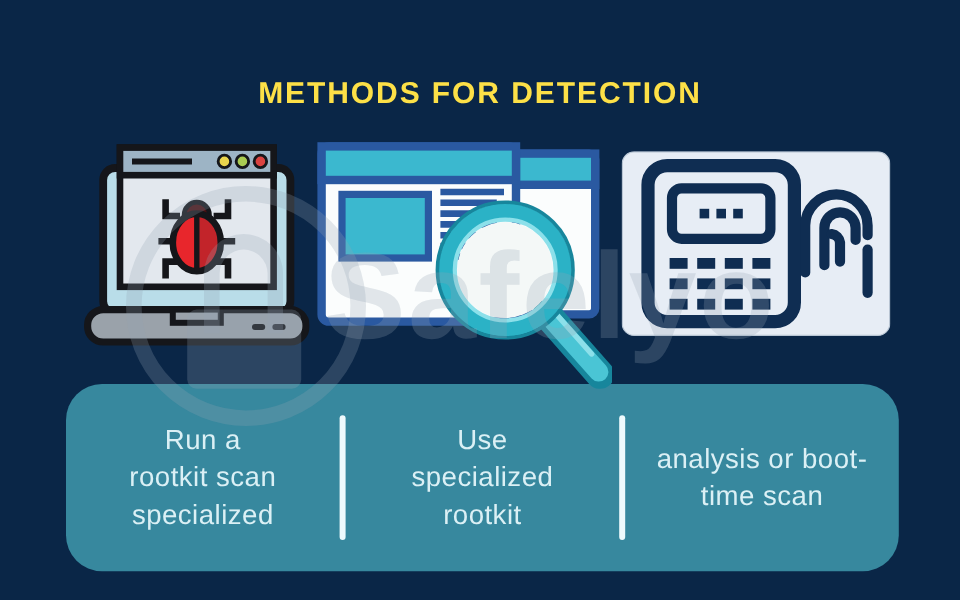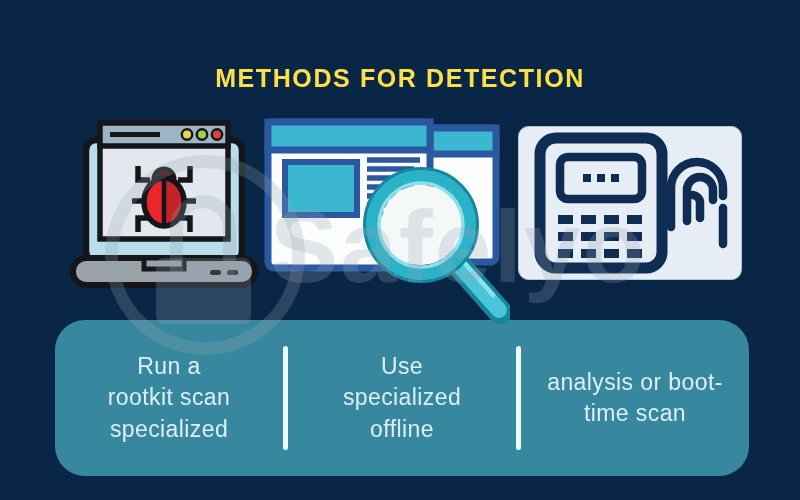--- a/index.html
+++ b/index.html
@@ -174,21 +174,21 @@
   <div class="methods-panel">
     <div class="method-col">
       <span>Run a</span>
       <span>rootkit scan</span>
       <span>specialized</span>
     </div>
     <div class="divider"></div>
     <div class="method-col">
       <span>Use</span>
       <span>specialized</span>
-      <span>offline</span>
+      <span>rootkit</span>
     </div>
     <div class="divider"></div>
     <div class="method-col">
       <span>analysis or boot-</span>
       <span>time scan</span>
     </div>
   </div>
 
   <div class="watermark">
     <div class="wm-circle"></div>

